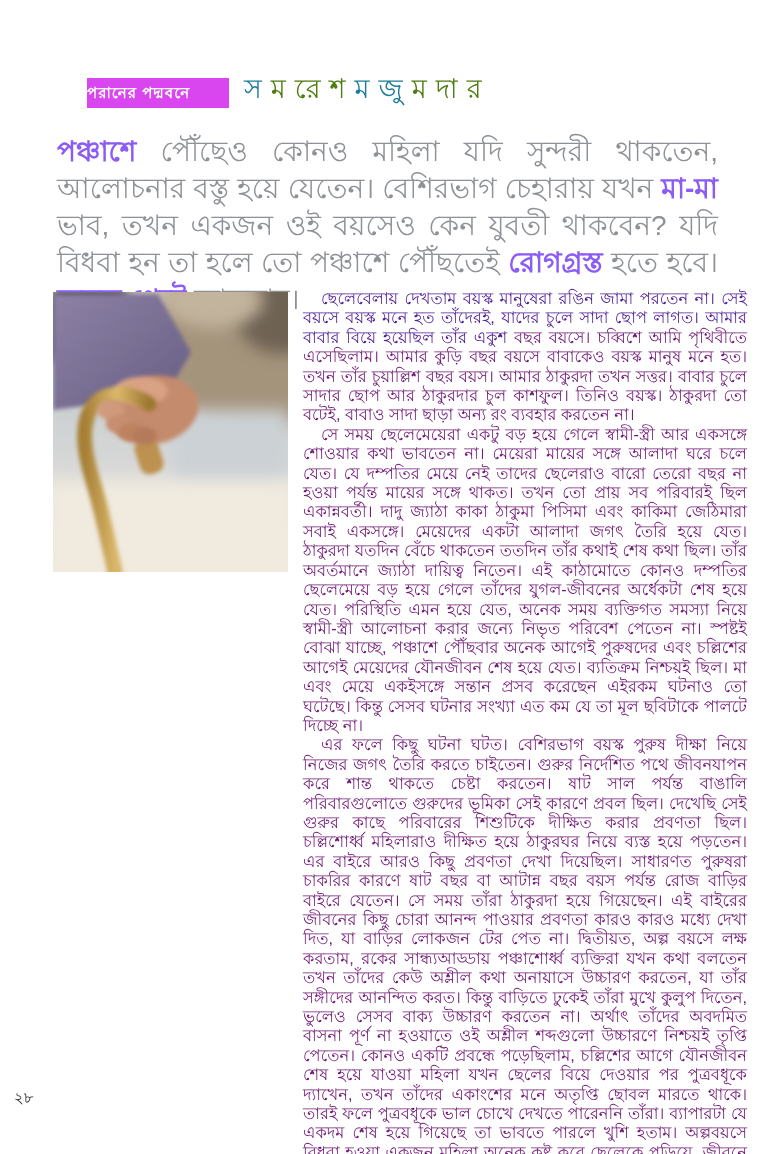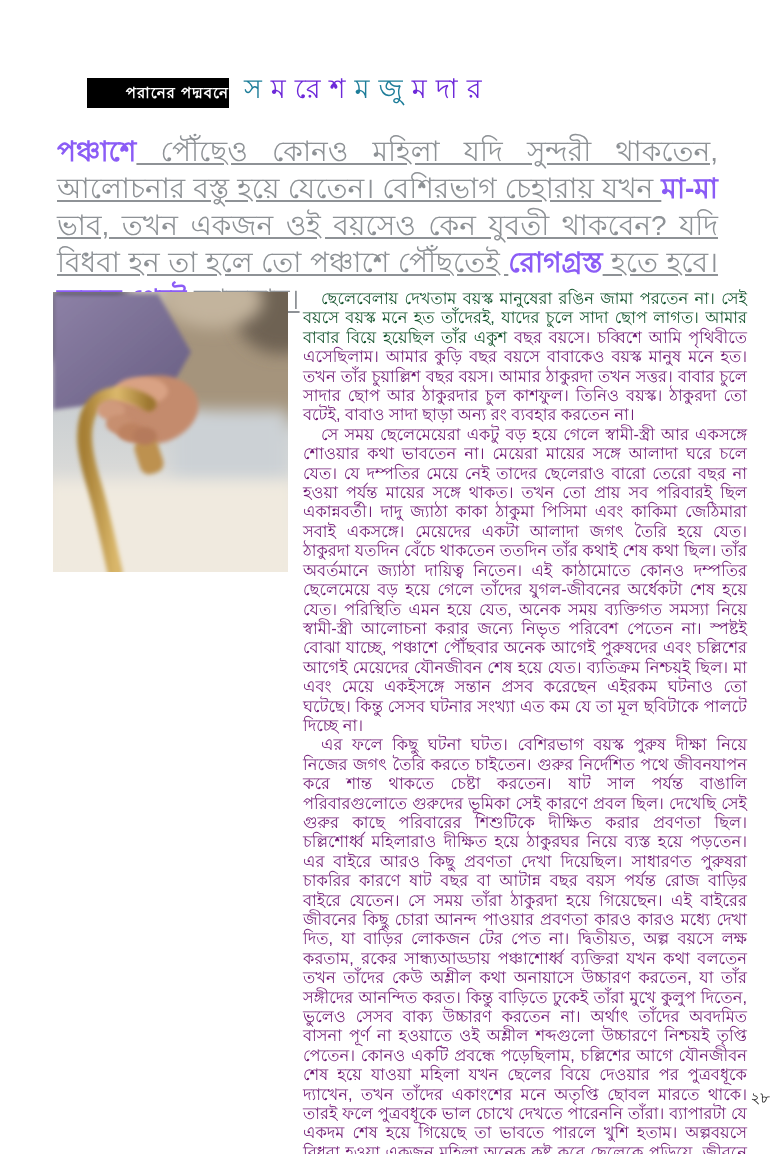--- a/index.html
+++ b/index.html
@@ -4,57 +4,57 @@
 <style>
   html,body{margin:0;padding:0;background:#e9e9e9;}
   .page{
     position:relative;width:770px;height:1154px;margin:0 auto;
     background:#ffffff;overflow:hidden;
     font-family:"Liberation Sans","DejaVu Sans",sans-serif;
   }
   
   .series-badge{
     position:absolute;left:87px;top:78px;width:142px;height:30px;
-    background:#000000;color:#ffffff;
-    display:flex;align-items:center;justify-content:flex-end;
+    background:#d946ef;color:#ffffff;
+    display:flex;align-items:center;justify-content:flex-start;
     font-size:15px;font-weight:bold;letter-spacing:1px;
   }
   .author{
     position:absolute;left:244px;top:69px;height:42px;
     font-size:27px;letter-spacing:9px;white-space:nowrap;
     display:flex;align-items:center;
   }
-  .author .seg-plain{color:#6d28d9;}
+  .author .seg-plain{color:#4d7c0f;}
   .author .seg-teal{color:#1d7d99;}
   
   .standfirst{
     position:absolute;left:57px;top:133px;width:661px;
     font-size:28px;line-height:37px;text-align:justify;
     color:#8e9296;
   }
-  .standfirst .seg-plain{color:#8e9296;text-decoration:underline;}
+  .standfirst .seg-plain{color:#8e9296;}
   .seg-hl{color:#8b5cf6;font-weight:700;}
   
   .photo{
     position:absolute;left:53px;top:292px;width:235px;height:280px;
     overflow:hidden;
   }
   
   .article{
     position:absolute;left:303px;top:289px;width:444px;
     font-size:16.3px;line-height:19.4px;text-align:justify;
     color:#141414;
   }
   .article p.body-para{margin:0;text-indent:18px;}
-  .article .seg-teal{color:#14532d;}
+  .article .seg-teal{color:#4c1d95;}
   .article .seg-plain{color:#701a75;}
   
   .page-number{
     position:absolute;left:14px;right:0;top:1086px;
-    text-align:right;font-size:15px;color:#1d1d1d;
+    text-align:left;font-size:15px;color:#1d1d1d;
   }
 </style>
 </head>
 <body>
 
 <div class="page">
 
   <div class="series-badge">
     <span>পরানের পদ্মবনে</span>
   </div>

